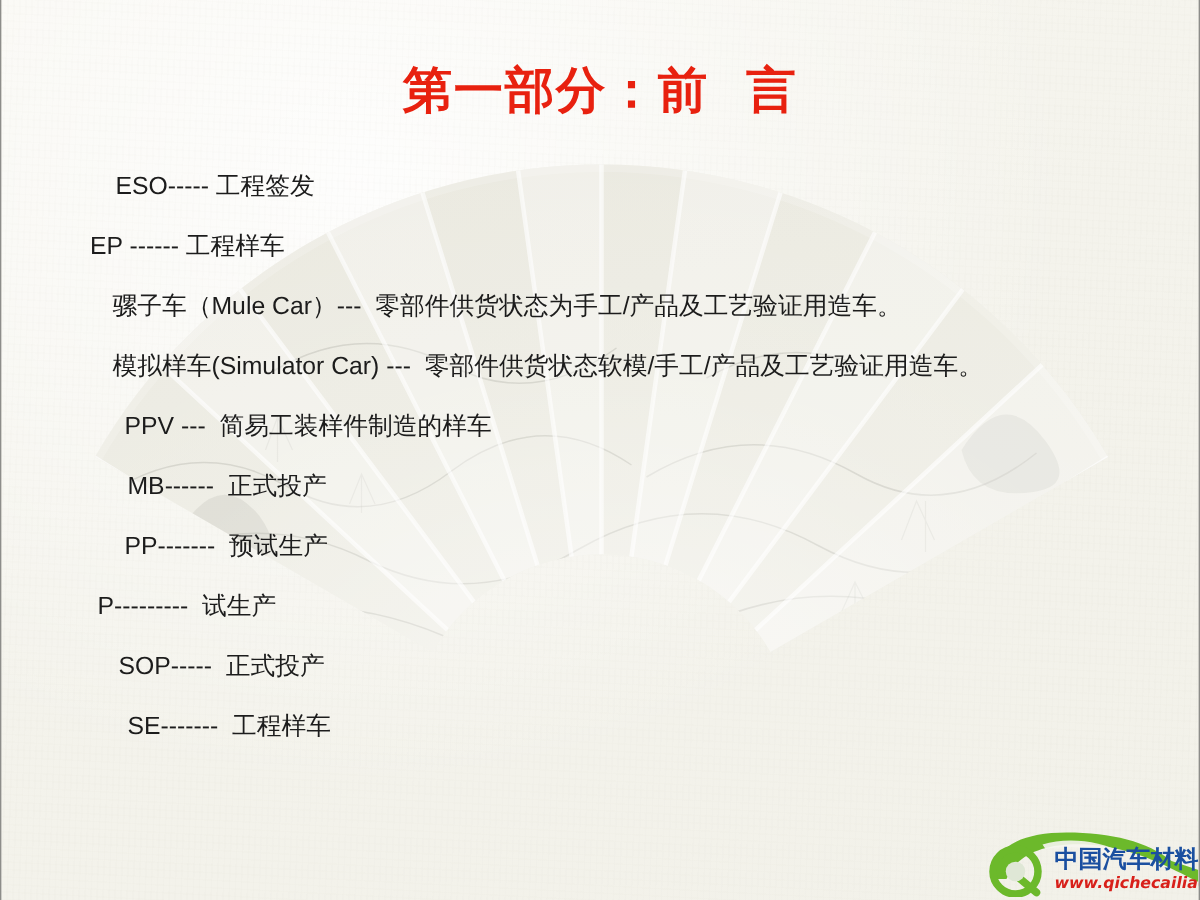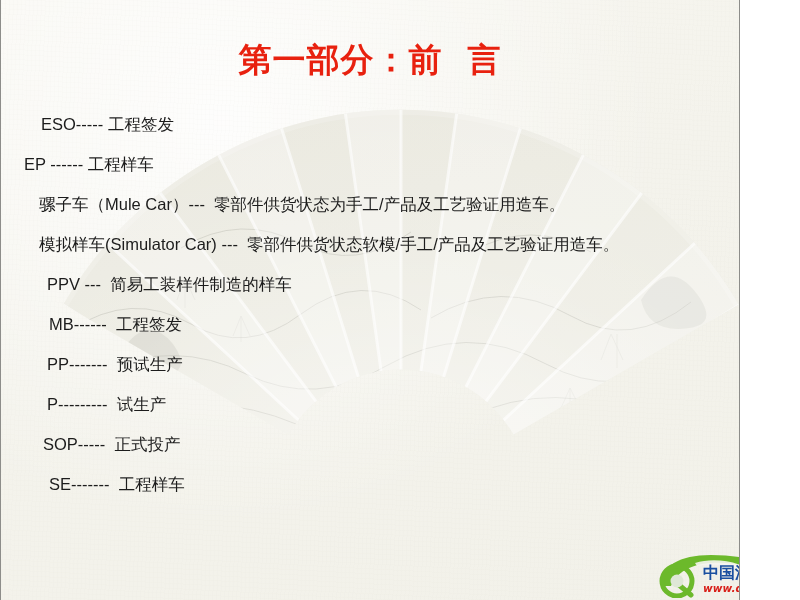--- a/index.html
+++ b/index.html
@@ -2,21 +2,21 @@
 <html><head>
 <meta charset="utf-8">
 <style>
   html, body {
     margin: 0;
     padding: 0;
     background: #ffffff;
   }
   #slide {
     position: relative;
-    width: 740px;
+    width: 800px;
     height: 600px;
     overflow: hidden;
     background: #f6f5ef;
     font-family: "Liberation Sans", "DejaVu Sans", sans-serif;
     border-left: 1px solid #8d8d8a;
     border-right: 1px solid #8d8d8a;
     box-sizing: border-box;
   }
 
   
@@ -68,20 +68,21 @@
     left: 0;
     top: 108px;
     width: 800px;
   }
   .line {
     color: #1c1c1c;
     font-size: 16.5px;
     line-height: 1.0;
     white-space: pre;
     font-family: "Liberation Sans", "DejaVu Sans", sans-serif;
+    margin-left: 36px;
   }
 
   
   .logo {
     position: absolute;
     left: 648px;
     top: 552px;
     width: 150px;
     height: 46px;
   }
@@ -186,23 +187,23 @@
   </div>
 
   <div class="title">第一部分：前  言</div>
 
   <div class="body-block">
     <div class="line" style="position:absolute; top:8px;   left:40px;">ESO----- 工程签发</div>
     <div class="line" style="position:absolute; top:48px;  left:23px;text-align:right;">EP ------ 工程样车</div>
     <div class="line" style="position:absolute; top:88px;  left:38px;">骡子车（Mule Car）---  零部件供货状态为手工/产品及工艺验证用造车。</div>
     <div class="line" style="position:absolute; top:128px; left:38px;">模拟样车(Simulator Car) ---  零部件供货状态软模/手工/产品及工艺验证用造车。</div>
     <div class="line" style="position:absolute; top:168px; left:46px;">PPV ---  简易工装样件制造的样车</div>
-    <div class="line" style="position:absolute; top:208px; left:48px;">MB------  工程签发</div>
+    <div class="line" style="position:absolute; top:208px; left:48px;">MB------  正式投产</div>
     <div class="line" style="position:absolute; top:248px; left:46px;">PP-------  预试生产</div>
-    <div class="line" style="position:absolute; top:288px; left:46px;text-align:right;">P---------  试生产</div>
+    <div class="line" style="position:absolute; top:288px; left:28px;text-align:right;">P---------  试生产</div>
     <div class="line" style="position:absolute; top:328px; left:42px;">SOP-----  正式投产</div>
     <div class="line" style="position:absolute; top:368px; left:48px;">SE-------  工程样车</div>
   </div>
 
   <div class="logo">
     <svg width="150" height="46" viewBox="0 0 150 46" xmlns="http://www.w3.org/2000/svg">
 
       <g>
         <path d="M12 34 C 12 14, 30 3, 62 3 C 92 3, 116 9, 132 22 L 150 28 L 150 36
                  C 130 26, 112 16, 86 12 C 56 8, 30 14, 22 34 Z" fill="#6cb92b"></path>

